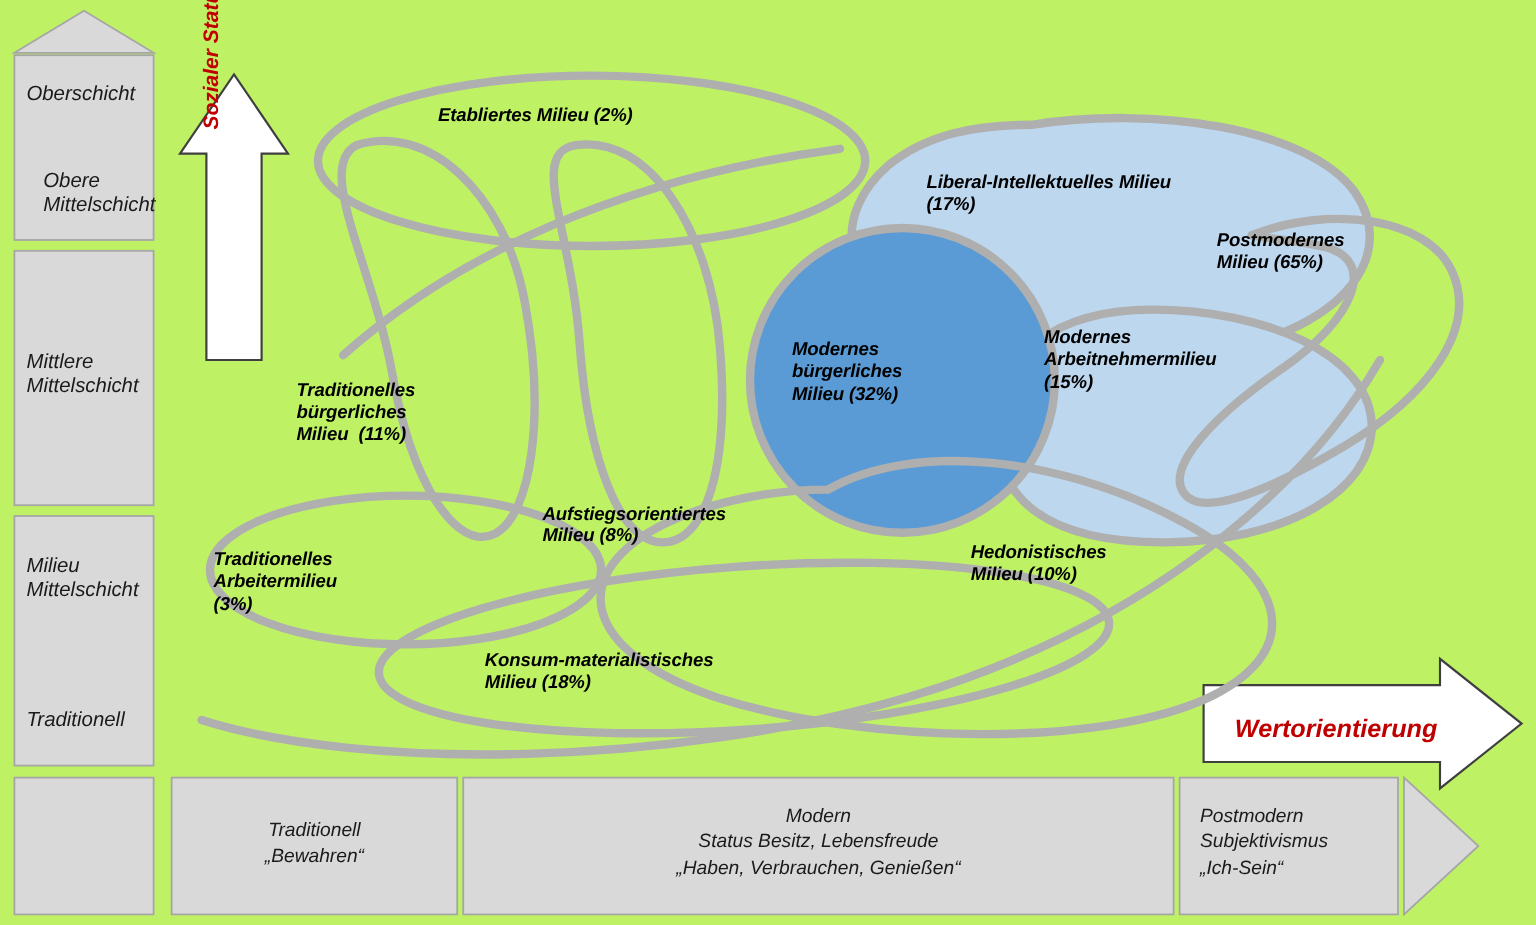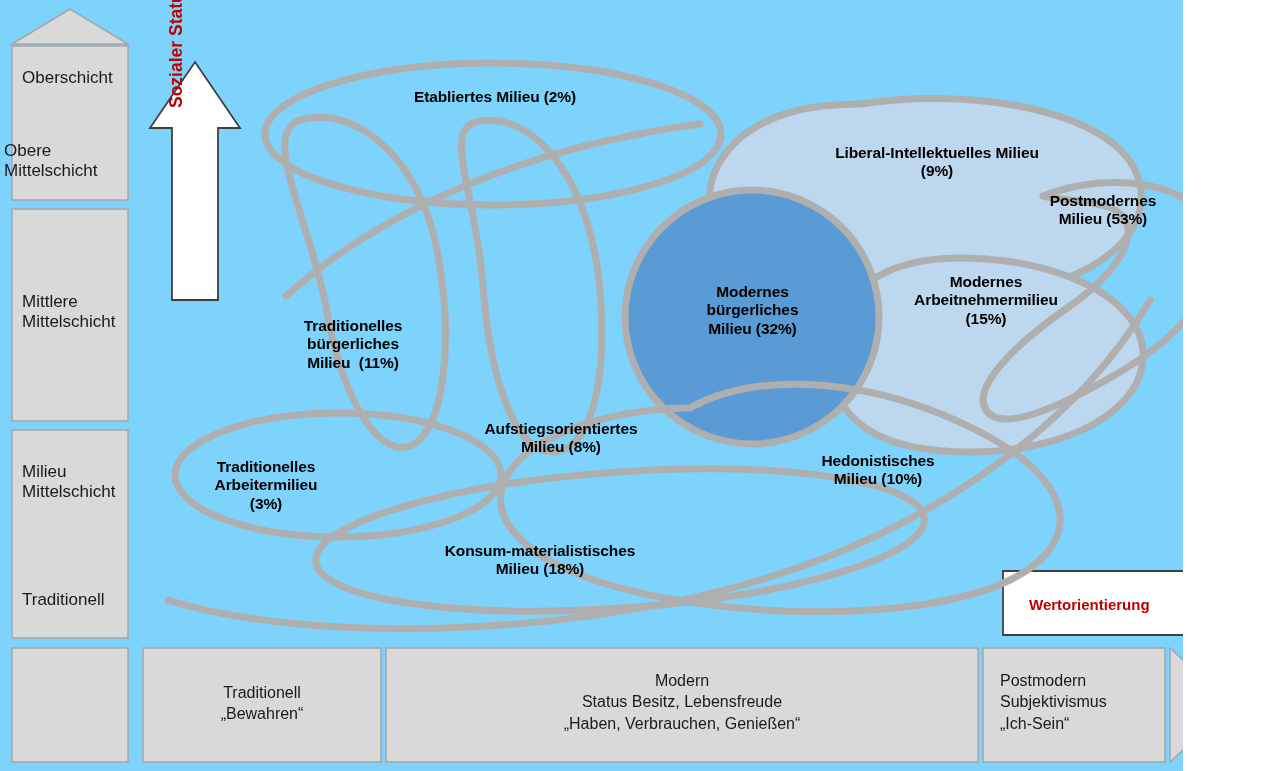--- a/index.html
+++ b/index.html
@@ -7,36 +7,37 @@
     margin: 0;
     padding: 0;
     background: #ffffff;
   }
   body {
     font-family: "Liberation Sans", sans-serif;
     -webkit-font-smoothing: antialiased;
   }
   #stage {
     position: relative;
-    width: 1183px;
+    width: 1280px;
     height: 771px;
-    background: #7dd3fc;
+    background: #bef264;
     overflow: hidden;
+    font-style: italic;
   }
   #stage svg.layer {
     position: absolute;
     left: 0;
     top: 0;
     width: 1280px;
     height: 771px;
   }
   .label {
     position: absolute;
     font-family: "Liberation Sans", sans-serif;
-    text-align: center;
+    text-align: left;
     white-space: pre;
     line-height: 1.18;
     color: #000000;
   }
   .milieu-label {
     font-weight: bold;
     font-size: 15.5px;
     letter-spacing: -0.1px;
   }
   .strata-label {
@@ -64,21 +65,21 @@
     transform: rotate(-90deg);
     transform-origin: 0 0;
     text-align: left;
     white-space: nowrap;
     letter-spacing: 0px;
   }
   #wert-text {
     position: absolute;
     left: 1029px;
     top: 596px;
-    font-size: 15px;
+    font-size: 21px;
     font-weight: bold;
     color: #C00000;
     white-space: nowrap;
   }
 </style>
 </head>
 <body>
 
 <div id="stage">
 
@@ -156,21 +157,21 @@
       <path d="M 168 600
                C 300 642, 560 640, 760 580
                C 940 526, 1080 420, 1150 300"></path>
 
       <path d="M 286 296
                C 380 212, 520 148, 700 124"></path>
     </g>
   </svg>
 
   <div class="label strata-label" style="left:22px; top:68px; width:110px;">Oberschicht</div>
-  <div class="label strata-label" style="left:4px; top:141px; width:110px;">Obere
+  <div class="label strata-label" style="left:36px; top:141px; width:110px;">Obere
 Mittelschicht</div>
   <div class="label strata-label" style="left:22px; top:292px; width:110px;">Mittlere
 Mittelschicht</div>
   <div class="label strata-label" style="left:22px; top:462px; width:110px;">Milieu
 Mittelschicht</div>
   <div class="label strata-label" style="left:22px; top:590px; width:110px;">Traditionell</div>
 
   <div id="sozialer-status-text">Sozialer Status</div>
   <div id="wert-text">Wertorientierung</div>
 
@@ -179,43 +180,43 @@
   <div class="label value-label" style="left:1000px; top:670px; width:164px; text-align:left;">Postmodern
 Subjektivismus
 „Ich-Sein“</div>
   <div class="label value-label" style="left:390px; top:670px; width:584px;">Modern
 Status Besitz, Lebensfreude
 „Haben, Verbrauchen, Genießen“</div>
 
   <div class="label milieu-label" style="left:365px; top:88px; width:260px;">Etabliertes Milieu (2%)</div>
 
   <div class="label milieu-label" style="left:772px; top:144px; width:330px;">Liberal-Intellektuelles Milieu
-(9%)</div>
+(17%)</div>
 
   <div class="label milieu-label" style="left:1014px; top:192px; width:178px;">Postmodernes
-Milieu (53%)</div>
+Milieu (65%)</div>
 
   <div class="label milieu-label" style="left:660px; top:283px; width:185px;">Modernes
 bürgerliches
 Milieu (32%)</div>
 
   <div class="label milieu-label" style="left:870px; top:273px; width:232px;">Modernes
 Arbeitnehmermilieu
 (15%)</div>
 
   <div class="label milieu-label" style="left:247px; top:317px; width:212px;">Traditionelles
 bürgerliches
 Milieu  (11%)</div>
 
   <div class="label milieu-label" style="left:452px; top:420px; width:218px;">Aufstiegsorientiertes
 Milieu (8%)</div>
 
   <div class="label milieu-label" style="left:178px; top:458px; width:176px;">Traditionelles
 Arbeitermilieu
 (3%)</div>
 
-  <div class="label milieu-label" style="left:788px; top:452px; width:180px;">Hedonistisches
+  <div class="label milieu-label" style="left:809px; top:452px; width:180px;">Hedonistisches
 Milieu (10%)</div>
 
   <div class="label milieu-label" style="left:404px; top:542px; width:272px;">Konsum-materialistisches
 Milieu (18%)</div>
 
 </div>
 
 </body></html>

